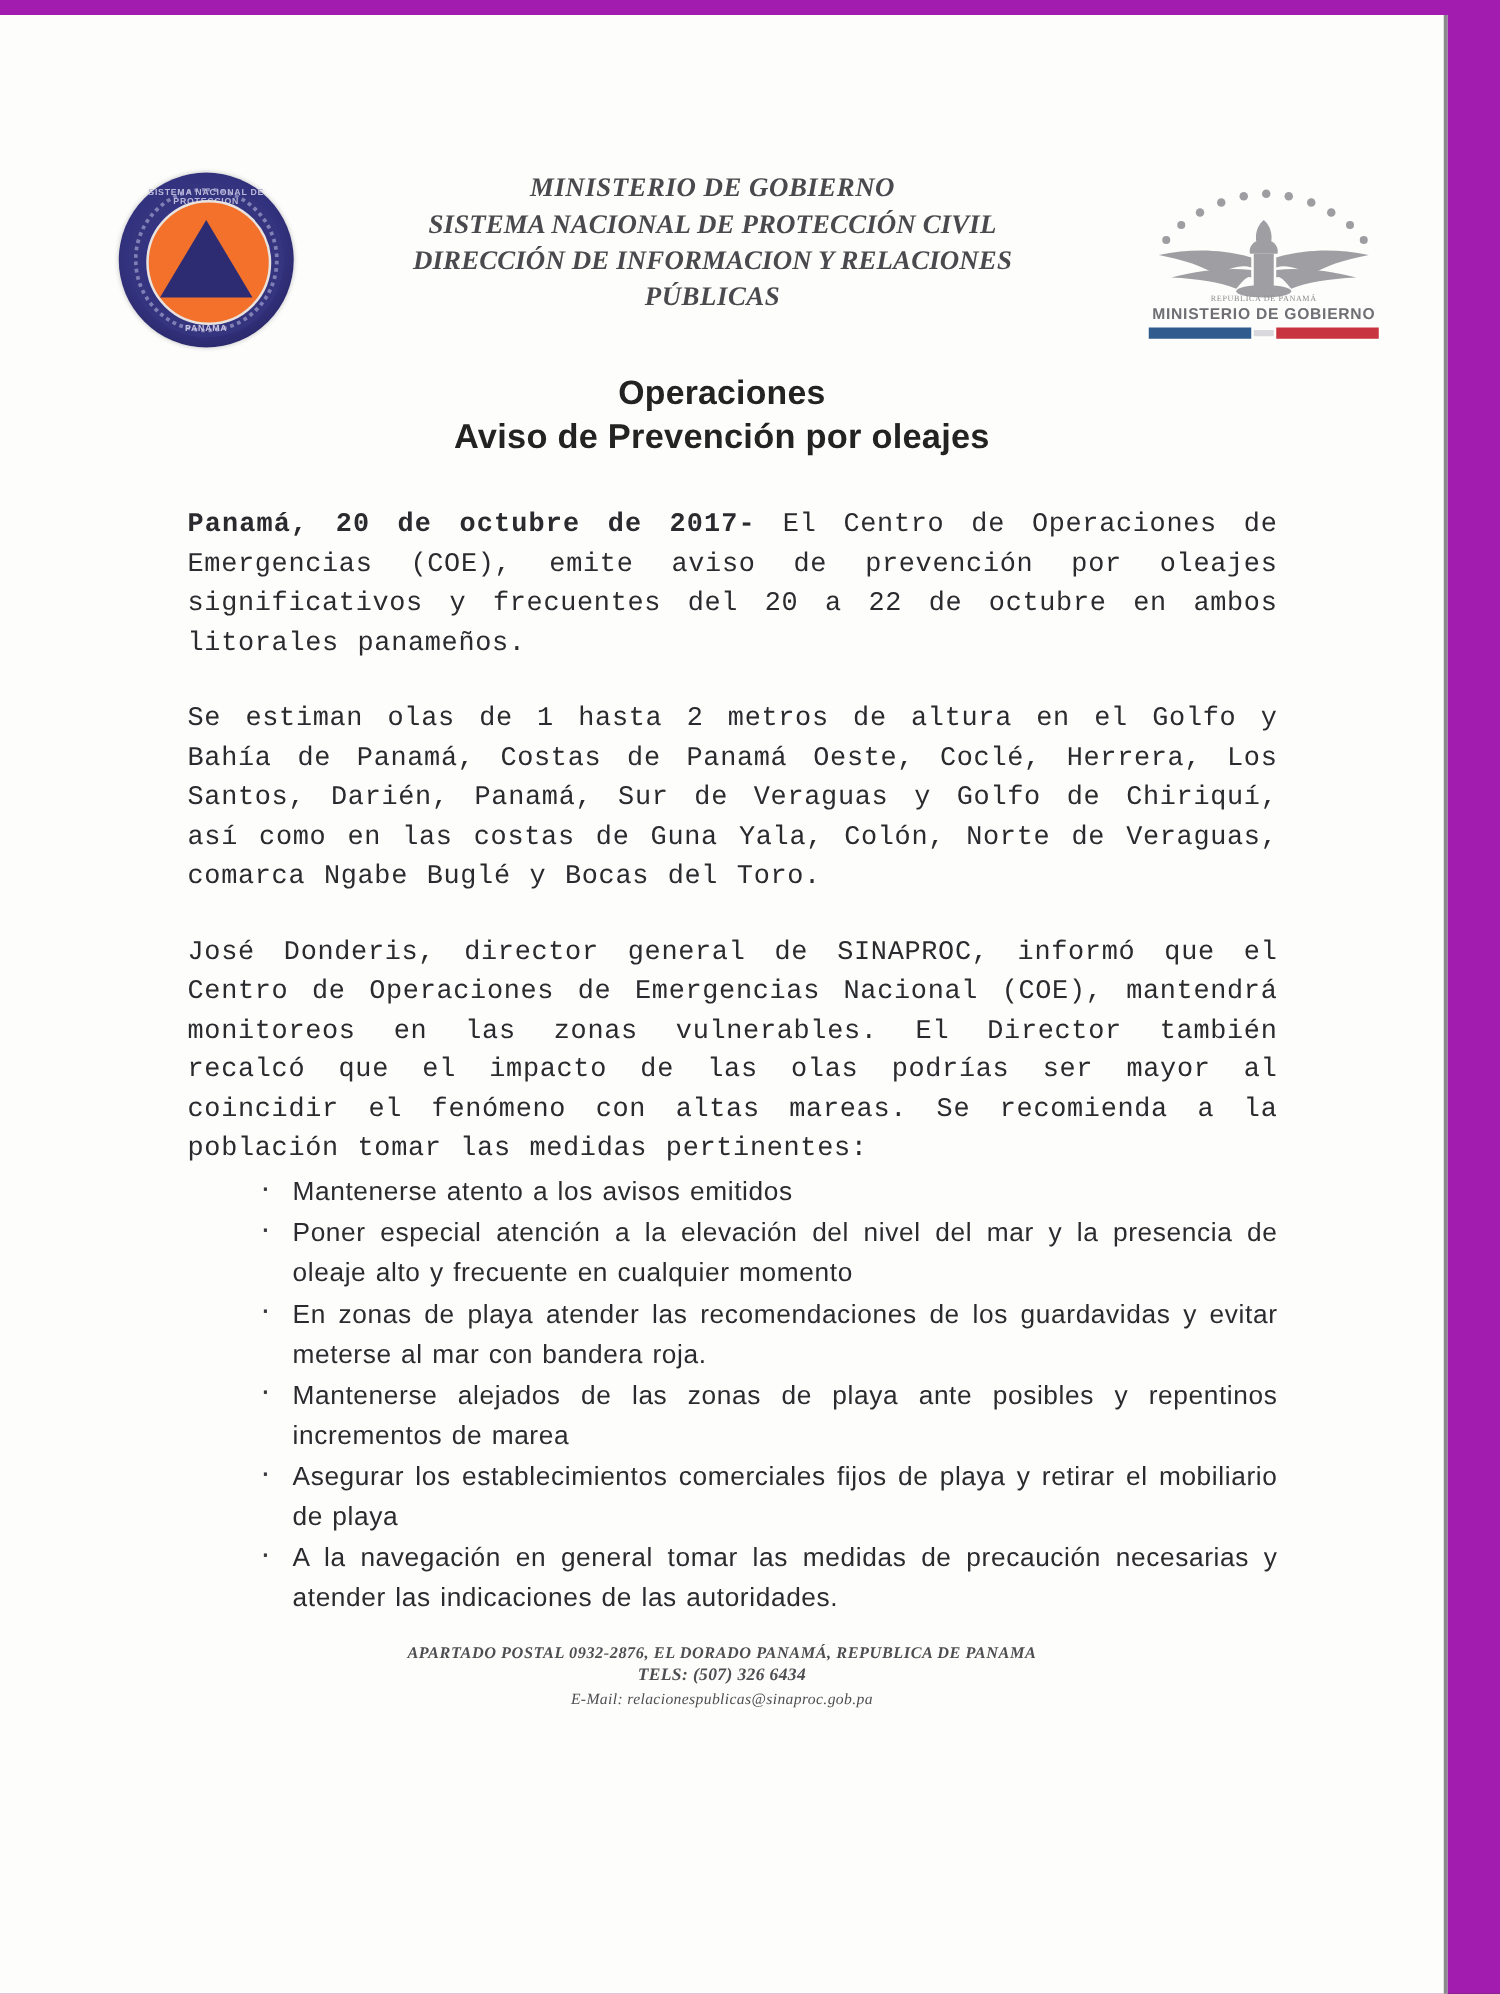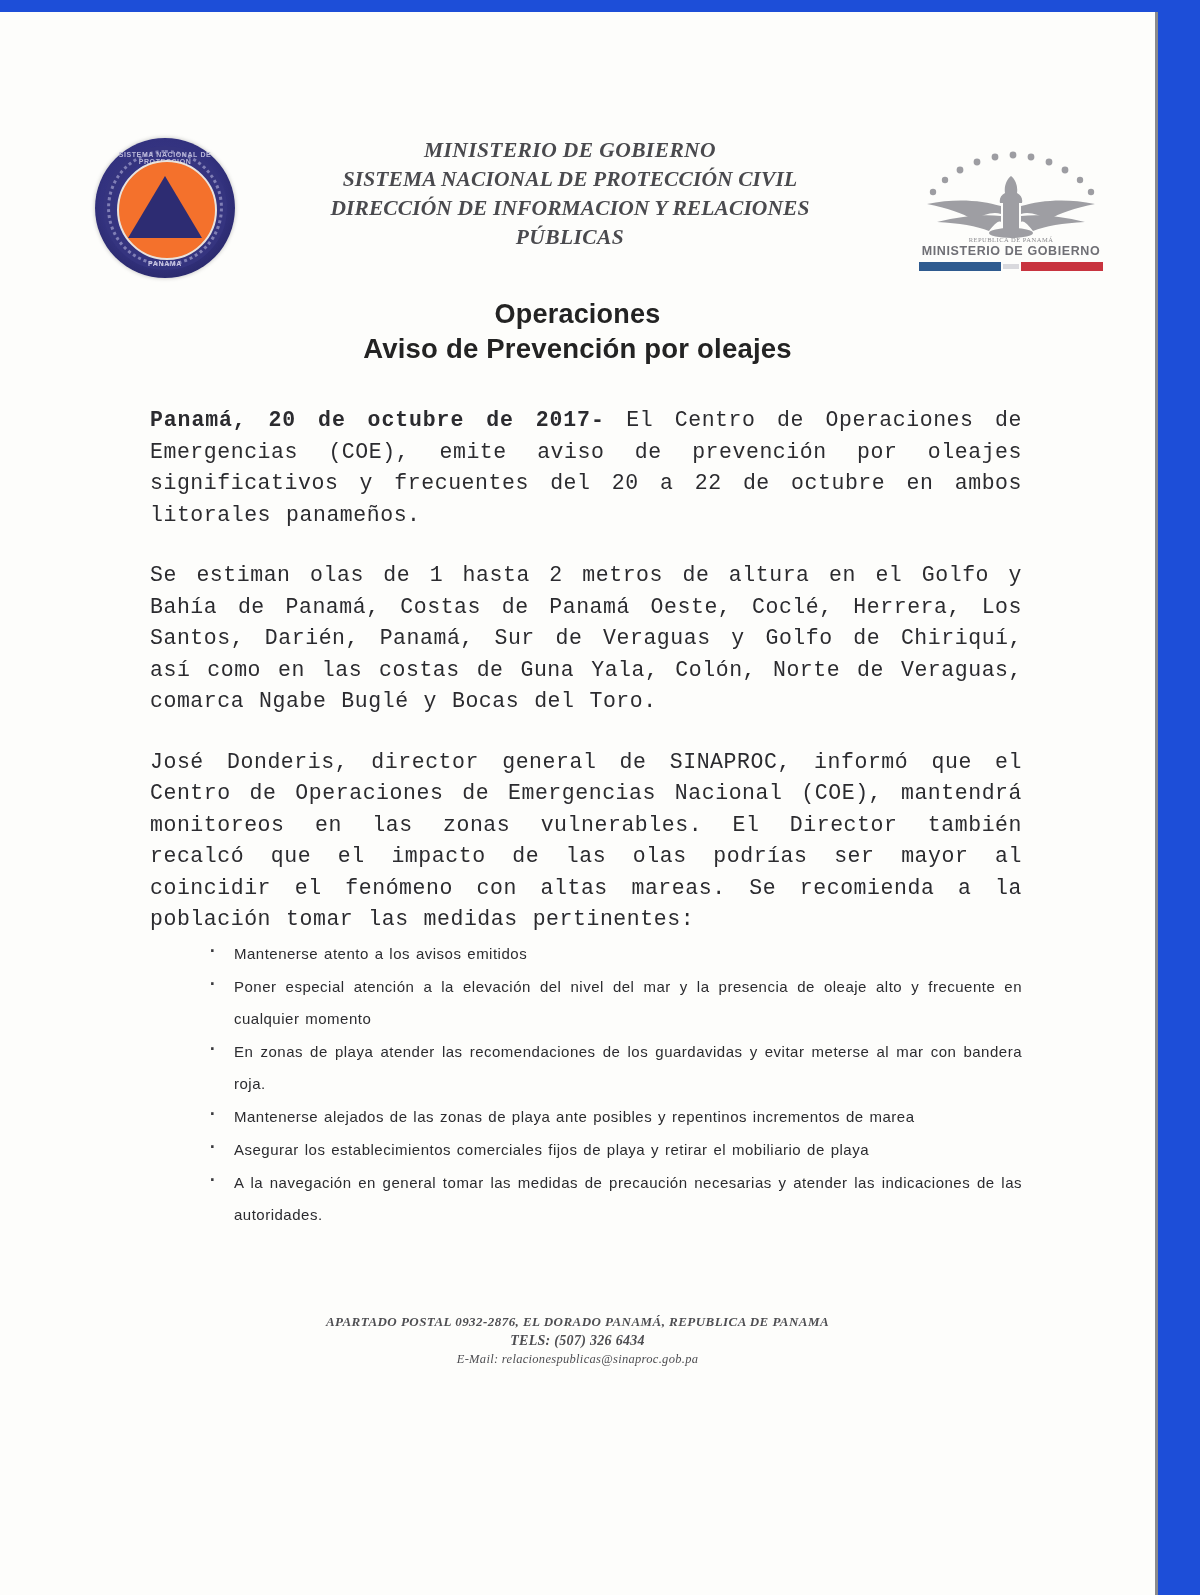--- a/index.html
+++ b/index.html
@@ -12,21 +12,21 @@
     background: #000000;
     font-family: "Liberation Sans", sans-serif;
     overflow: hidden;
   }
   .scan-frame {
     position: absolute;
     left: 0px;
     top: 0px;
     width: 1200px;
     height: 1595px;
-    background: #1d4ed8;
+    background: #a21caf;
   }
   .page {
     position: absolute;
     left: 0px;
     top: 12px;
     width: 1158px;
     height: 1583px;
     background: #fdfdfb;
     border-right: 3px solid #8a8a8c;
     box-sizing: border-box;
@@ -210,21 +210,21 @@
   .para.p3 { margin-bottom: 2px; }
 
   .bullets {
     list-style: none;
     margin: 0;
     padding: 0 0 0 52px;
   }
   .bullets li {
     position: relative;
     text-align: justify;
-    font-size: 15px;
+    font-size: 21px;
     line-height: 32px;
     letter-spacing: 0.5px;
     word-spacing: 1.2px;
     padding-left: 32px;
     margin-bottom: 1px;
   }
   .bullets li::before {
     content: "\00b7";
     position: absolute;
     left: 6px;

